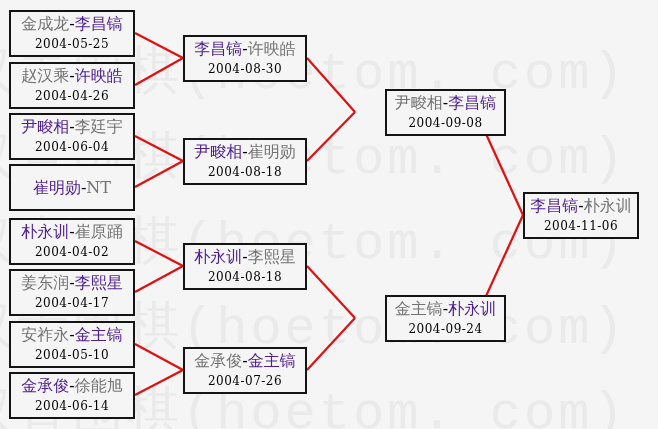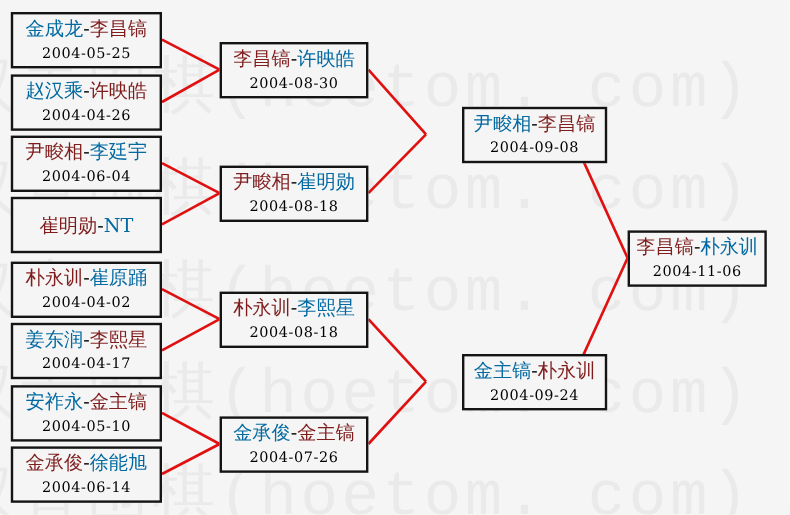--- a/index.html
+++ b/index.html
@@ -39,22 +39,22 @@
     font-size:16px;
     line-height:20px;
     color:#000;
   }
   .box .players{white-space:nowrap;}
   .box .date{font-size:12px;letter-spacing:0.5px;}
   .r1{left:9px;width:126px;}
   .r2{left:183px;width:124px;}
   .sf{left:355px;width:121px;margin-left:30px;}
   .fin{left:523px;width:116px;}
-  [data-color="red"]{color:#7f1d1d;}
-  [data-color="black"]{color:#0369a1;}
+  [data-color="red"]{color:#4c1d95;}
+  [data-color="black"]{color:#737373;}
 </style>
 </head>
 <body>
 
 <div class="stage">
 
   <div class="wm" style="top:36px">汉青围棋(hoetom. com)</div>
   <div class="wm" style="top:121px">汉青围棋(hoetom. com)</div>
   <div class="wm" style="top:206px">汉青围棋(hoetom. com)</div>
   <div class="wm" style="top:291px">汉青围棋(hoetom. com)</div>

